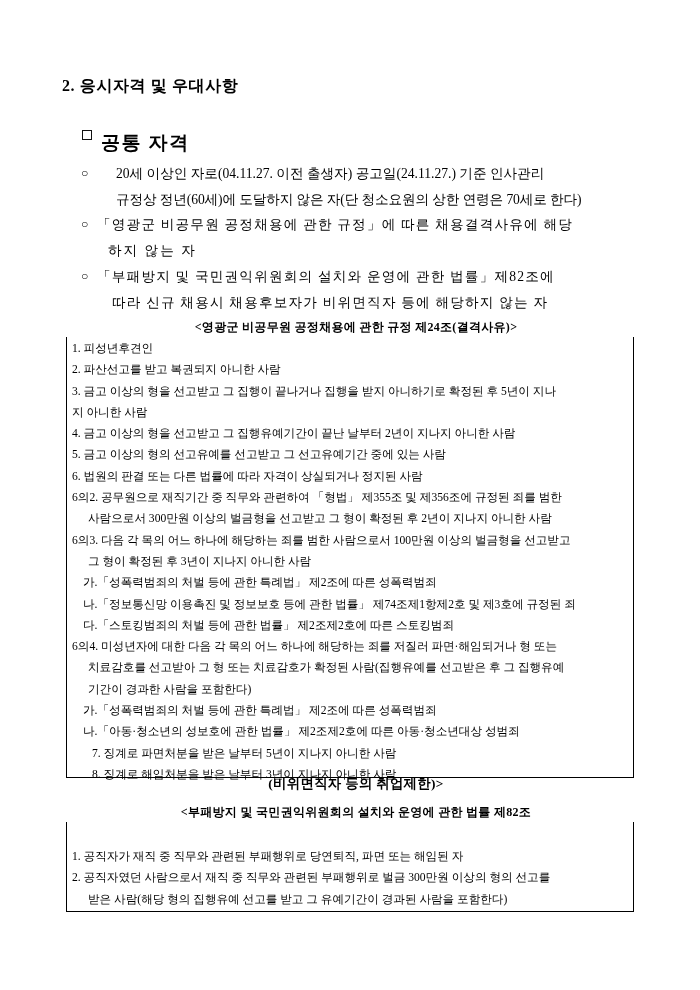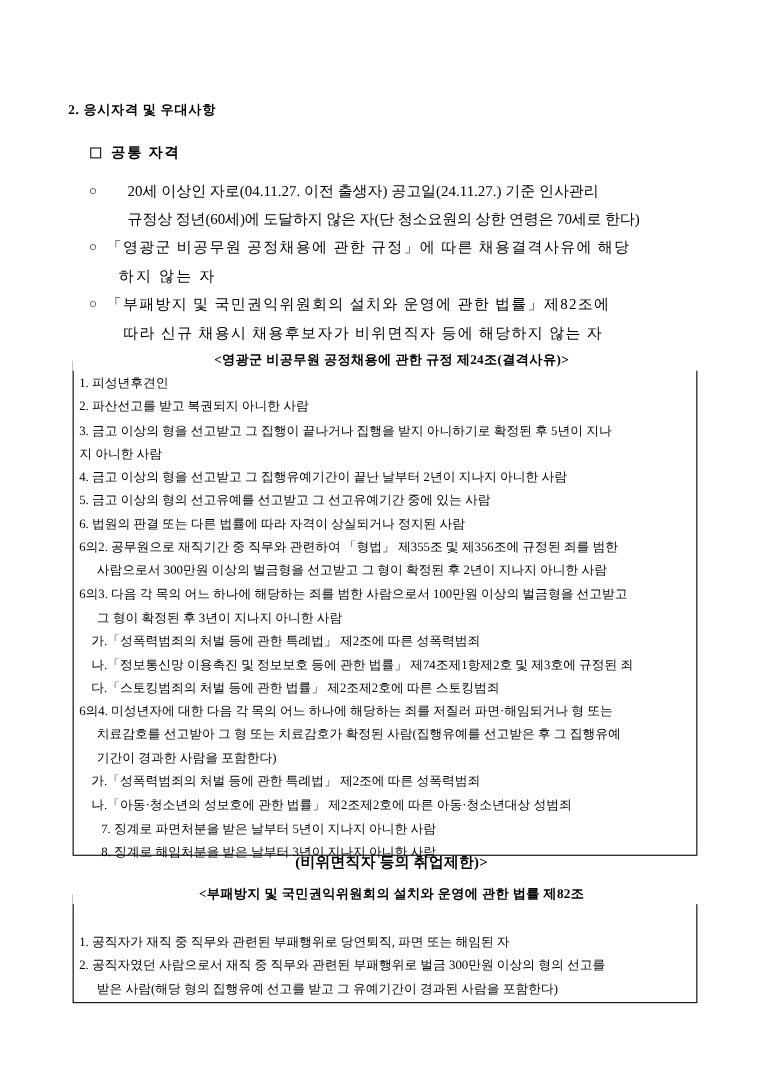--- a/index.html
+++ b/index.html
@@ -20,38 +20,38 @@
     position: absolute;
     left: 0; top: 0;
     width: 700px;
     height: 990px;
   }
 
   
   .sec-title {
     position: absolute;
     left: 62px;
-    top: 92px;
-    font-size: 12px;
+    top: 76px;
+    font-size: 16px;
     font-weight: bold;
     letter-spacing: 0.6px;
     white-space: nowrap;
   }
 
   
   .sub-head {
     position: absolute;
     left: 82px;
     top: 130px;
-    font-size: 13px;
+    font-size: 19px;
     font-weight: bold;
     letter-spacing: 1.6px;
     white-space: nowrap;
     display: flex;
-    align-items: center;
+    align-items: flex-start;
     gap: 9px;
   }
   .sq {
     display: inline-block;
     width: 10px;
     height: 10px;
     border: 1.3px solid #111;
     box-sizing: border-box;
   }
 

